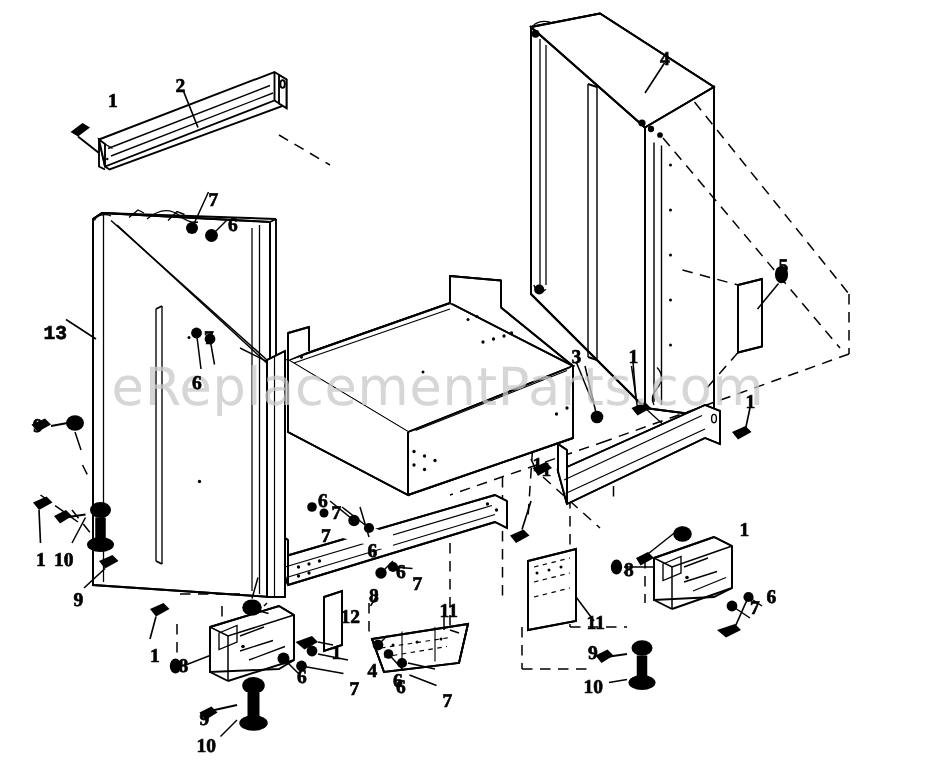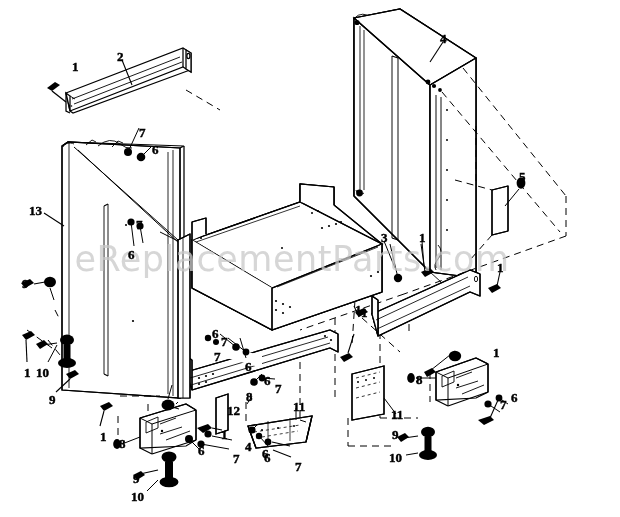--- a/index.html
+++ b/index.html
@@ -536,21 +536,21 @@
     <span>eReplacementParts.com</span>
   </div>
 
   <div id="callout-layer">
       <div class="callout" style="left: 72px; top: 60px;">1</div>
       <div class="callout" style="left: 117px; top: 50px;">2</div>
       <div class="callout" style="left: 139px; top: 126px;">7</div>
       <div class="callout" style="left: 152px; top: 143px;">6</div>
       <div class="callout" style="left: 440px; top: 32px;">4</div>
       <div class="callout" style="left: 519px; top: 170px;">5</div>
-      <div class="callout" style="left: 29px; top: 204px;">13</div>
+      <div class="callout" style="left: 29px; top: 216px; font-family: Liberation Mono, monospace;">13</div>
       <div class="callout" style="left: 136px; top: 218px;">7</div>
       <div class="callout" style="left: 128px; top: 248px;">6</div>
       <div class="callout" style="left: 381px; top: 231px;">3</div>
       <div class="callout" style="left: 419px; top: 231px;">1</div>
       <div class="callout" style="left: 497px; top: 261px;">1</div>
       <div class="callout" style="left: 22px; top: 277px;">9</div>
       <div class="callout" style="left: 355px; top: 303px;">1</div>
       <div class="callout" style="left: 24px; top: 366px;">1</div>
       <div class="callout" style="left: 36px; top: 366px;">10</div>
       <div class="callout" style="left: 361px; top: 306px;">1</div>

